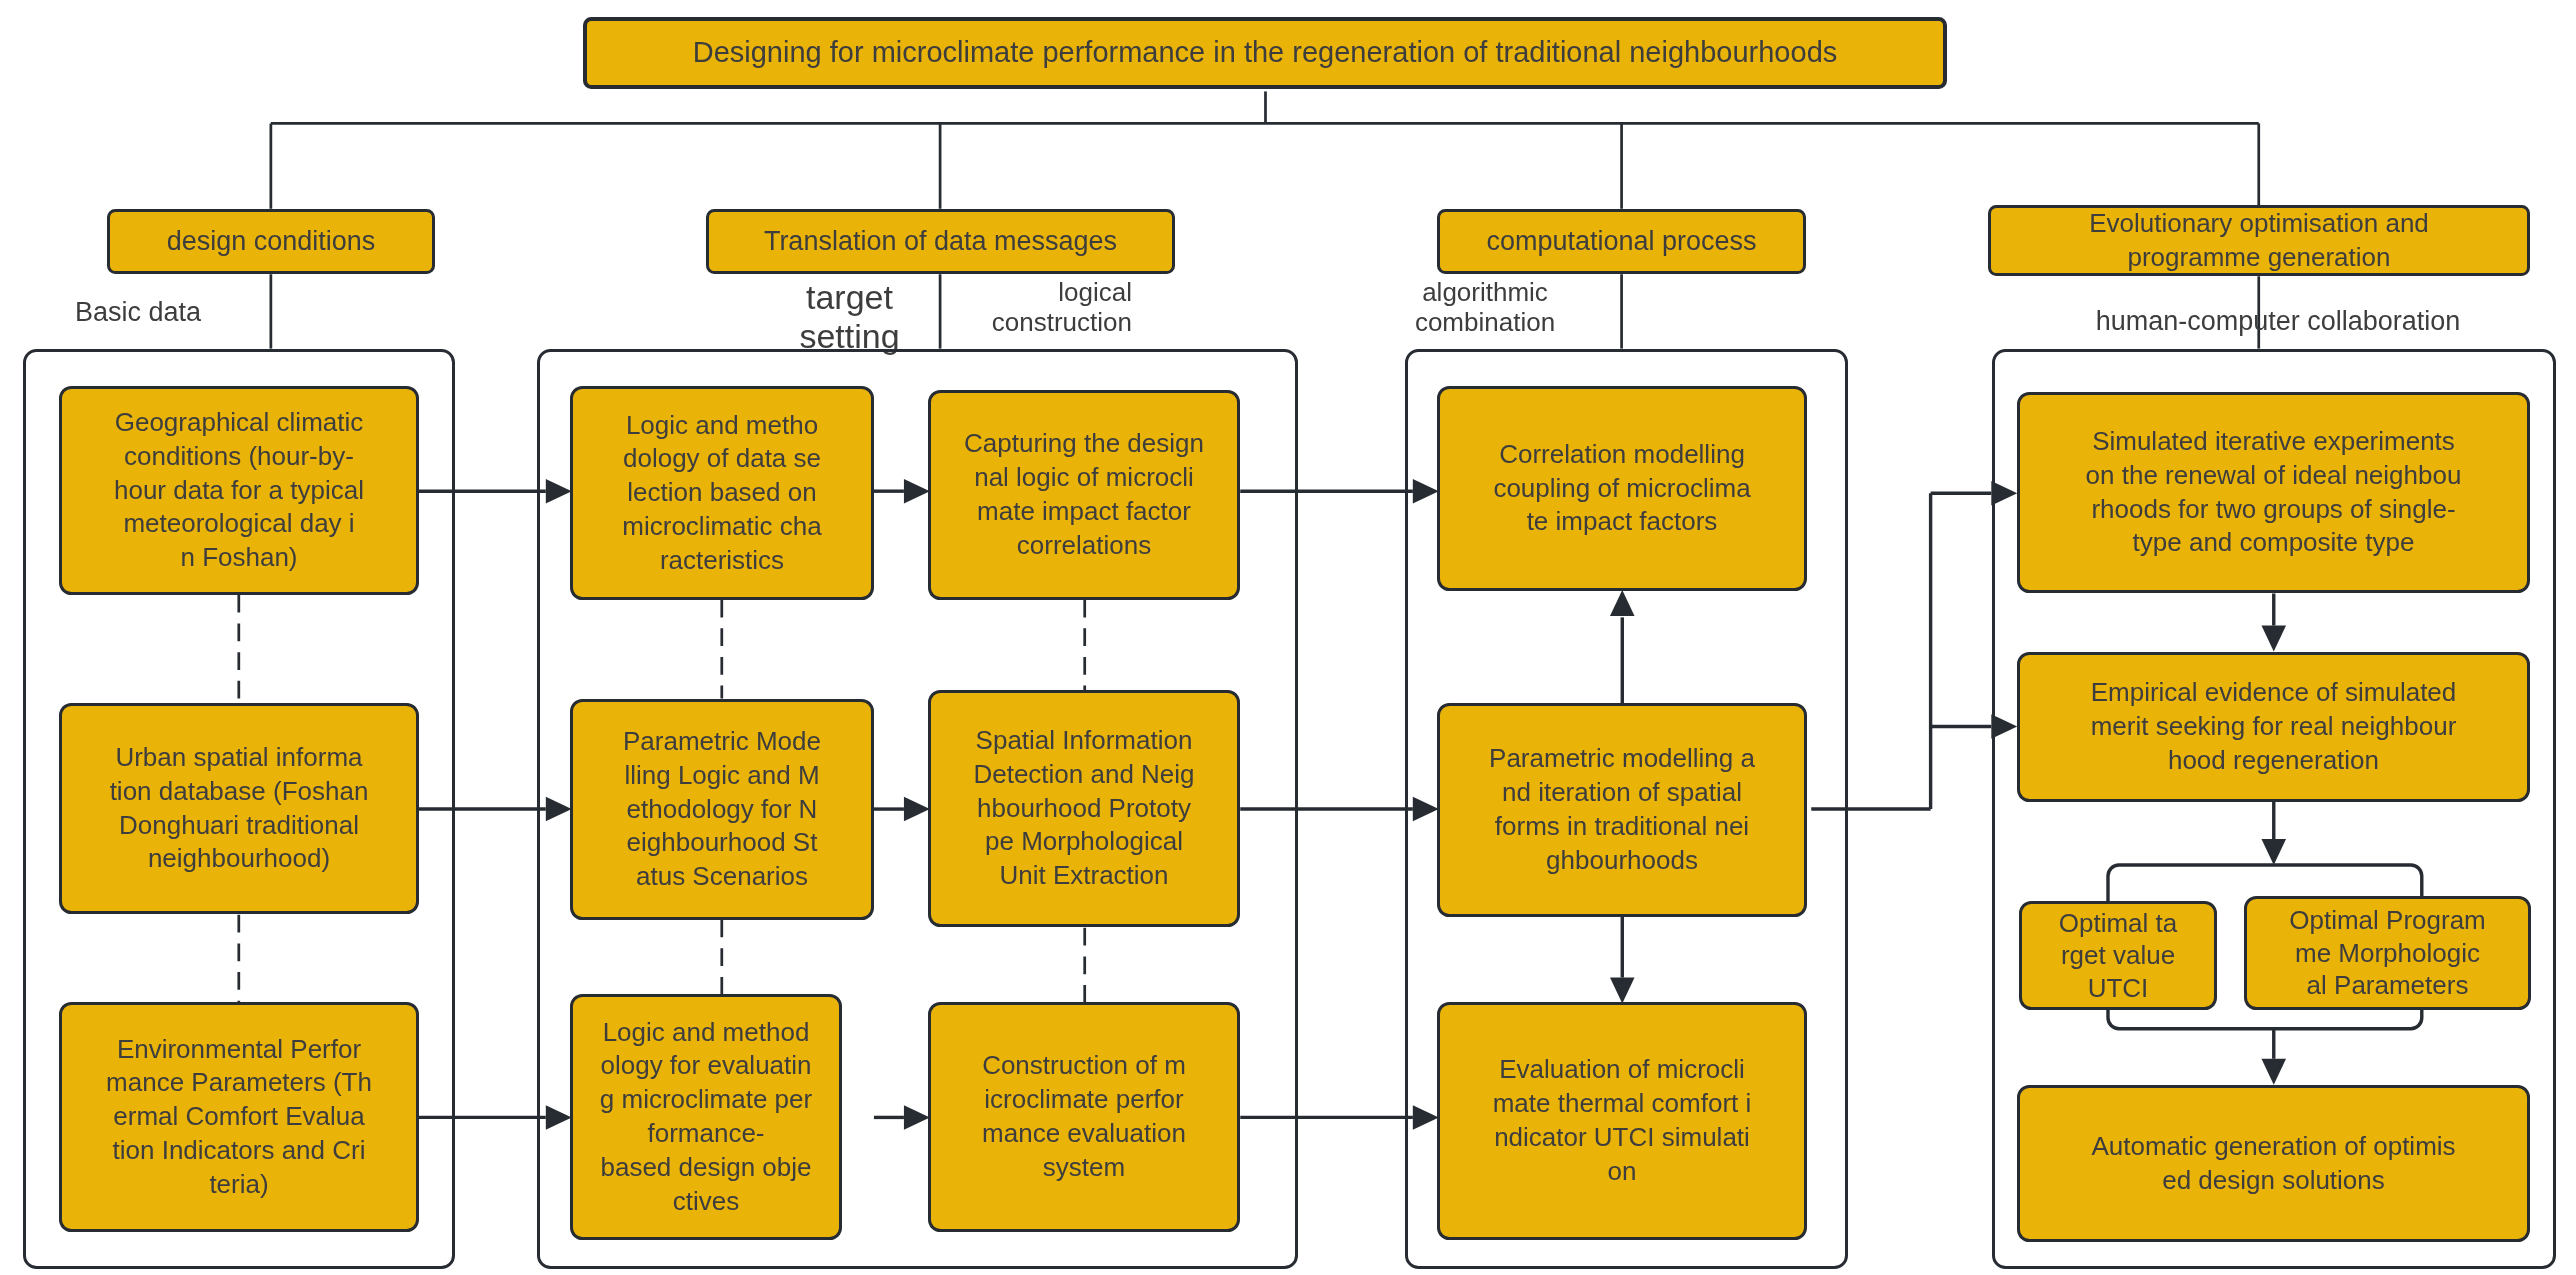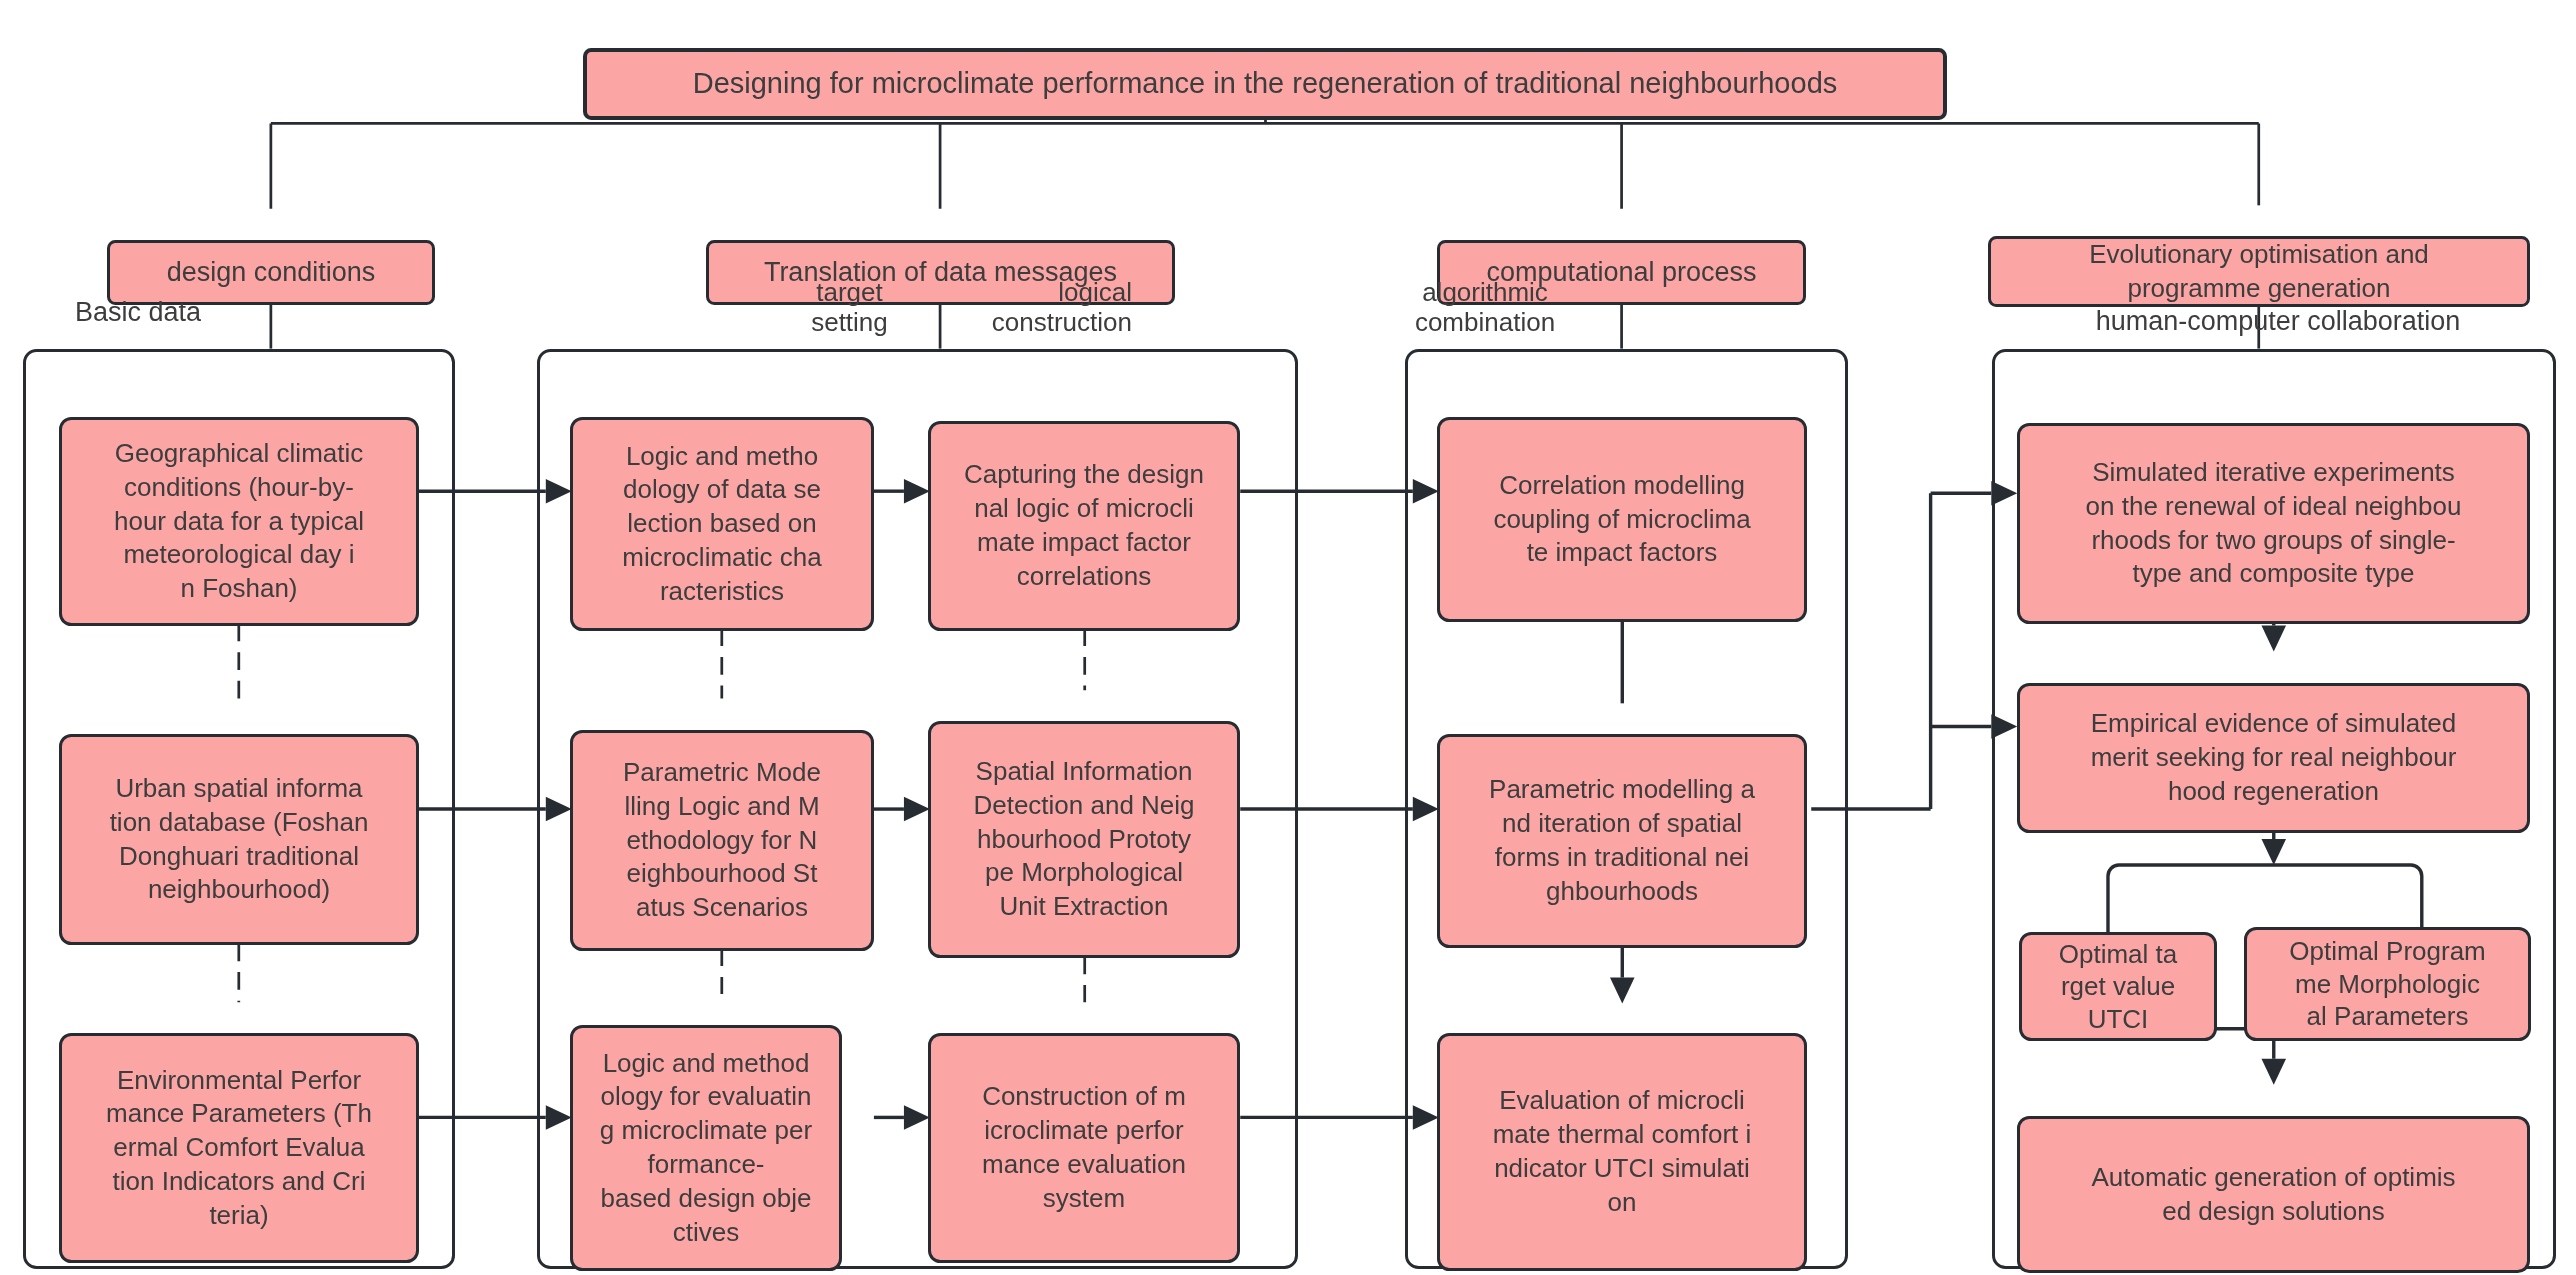--- a/index.html
+++ b/index.html
@@ -1,21 +1,21 @@
 <!DOCTYPE html>
 <html style="font-size:11px"><head>
 <meta charset="utf-8">
 <style>
   html,body{margin:0;padding:0;background:#ffffff;}
   .canvas{position:relative;width:2576px;height:1275px;background:#ffffff;overflow:hidden;
           font-family:"Liberation Sans", sans-serif;color:#3d3d3d;}
   .wires{position:absolute;left:0;top:0;width:2576px;height:1275px;}
-  .box{position:absolute;box-sizing:border-box;background:#fca5a5;border:3.4px solid #272c33;
+  .box{position:absolute;box-sizing:border-box;background:#eab308;border:3.4px solid #272c33;
        border-radius:12.3px;display:flex;align-items:center;justify-content:center;
-       text-align:center;white-space:pre-line;font-size:26px;line-height:1.3;padding:16px;margin-top:31px;}
+       text-align:center;white-space:pre-line;font-size:26px;line-height:1.3;padding:16px;}
   .container{position:absolute;box-sizing:border-box;background:transparent;
              border:3.4px solid #272c33;border-radius:13.6px;}
   .title{font-size:29px;border-radius:8.2px;border-width:4.1px;}
   .header{font-size:27px;border-radius:8.2px;}
   .label{position:absolute;font-size:27px;line-height:1.15;white-space:pre-line;}
 </style>
 </head>
 <body>
 
 <div class="canvas">
@@ -88,21 +88,21 @@
 
   <div class="box title" style="left:583px;top:17px;width:1364px;height:72px;">Designing for microclimate performance in the regeneration of traditional neighbourhoods</div>
 
   <div class="box header" style="left:107px;top:209px;width:328px;height:65px;">design conditions</div>
   <div class="box header" style="left:706px;top:209px;width:469px;height:65px;">Translation of data messages</div>
   <div class="box header" style="left:1437px;top:209px;width:369px;height:65px;">computational process</div>
   <div class="box header" style="left:1988px;top:205px;width:542px;height:71px;font-size:26px;">Evolutionary optimisation and
 programme generation</div>
 
   <div class="label" style="left:75px;top:297px;width:205px;text-align:left;">Basic data</div>
-  <div class="label" style="left:771px;top:278px;width:157px;text-align:center;font-size:26px;">target
+  <div class="label" style="left:771px;top:278px;width:157px;text-align:center;font-size:34px;">target
 setting</div>
   <div class="label" style="left:948px;top:278px;width:184px;text-align:right;font-size:26px;">logical
 construction</div>
   <div class="label" style="left:1386px;top:278px;width:198px;text-align:center;font-size:26px;">algorithmic
 combination</div>
   <div class="label" style="left:2053px;top:306px;width:450px;text-align:center;">human-computer collaboration</div>
 
   <div class="container" style="left:23px;top:349px;width:432px;height:920px;"></div>
   <div class="container" style="left:537px;top:349px;width:761px;height:920px;"></div>
   <div class="container" style="left:1405px;top:349px;width:443px;height:920px;"></div>

